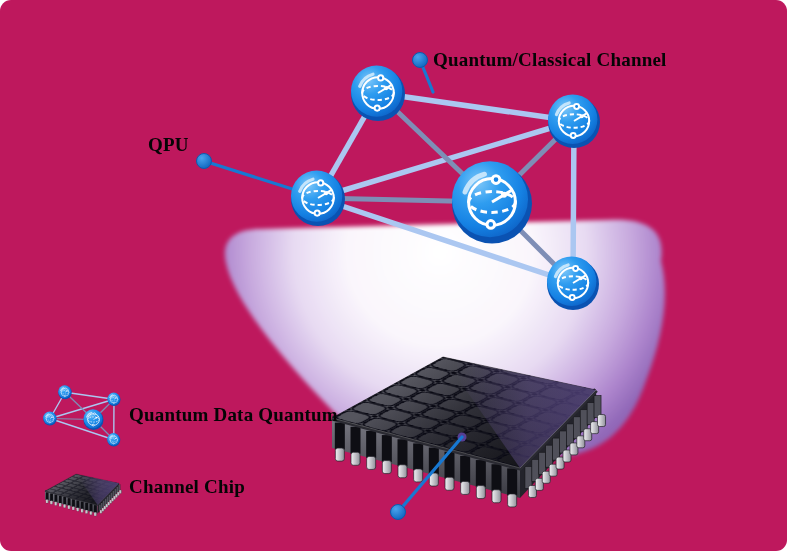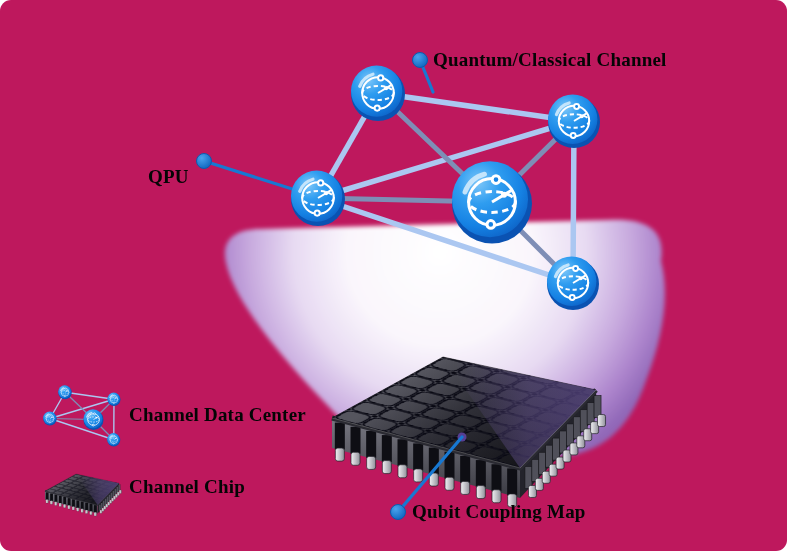--- a/index.html
+++ b/index.html
@@ -7,21 +7,21 @@
     position:relative;width:787px;height:551px;background:#be185d;overflow:hidden;
     font-family:"Liberation Serif", serif;
     border-radius:11px;
   }
   .figure svg{position:absolute;left:0;top:0;}
   .fig-label{
     position:absolute;font-weight:700;font-size:19px;line-height:22px;color:#050505;
     white-space:nowrap;letter-spacing:0.2px;
   }
   .lbl-channel{left:433px;top:49px;}
-  .lbl-qpu{left:148px;top:166px;}
+  .lbl-qpu{left:148px;top:134px;}
   .lbl-coupling{left:412px;top:501px;}
   .lbl-legend-dc{left:129px;top:404px;}
   .lbl-legend-chip{left:129px;top:476px;}
 </style>
 </head>
 <body>
 
 <div class="figure">
 
   <svg id="scene" width="787" height="555" viewBox="0 0 787 555">
@@ -365,23 +365,20 @@
         <circle cx="398" cy="512" r="7.5" fill="url(#dotG)" stroke="#0d5bad" stroke-width="1"></circle>
       </g>
   </svg>
 
   <div class="fig-label lbl-channel">
     <span>Quantum/Classical Channel</span>
   </div>
   <div class="fig-label lbl-qpu">
     <span>QPU</span>
   </div>
-  <div class="fig-label lbl-coupling">
-    <span>Qubit Coupling Map</span>
-  </div>
   <div class="fig-label lbl-legend-dc">
-    <span>Channel Data Center</span>
+    <span>Quantum Data Quantum</span>
   </div>
   <div class="fig-label lbl-legend-chip">
     <span>Channel Chip</span>
   </div>
 
 </div>
 
 </body></html>

